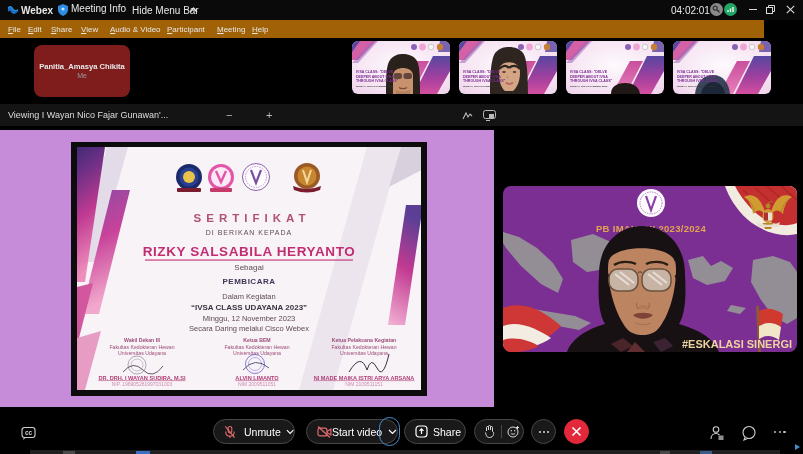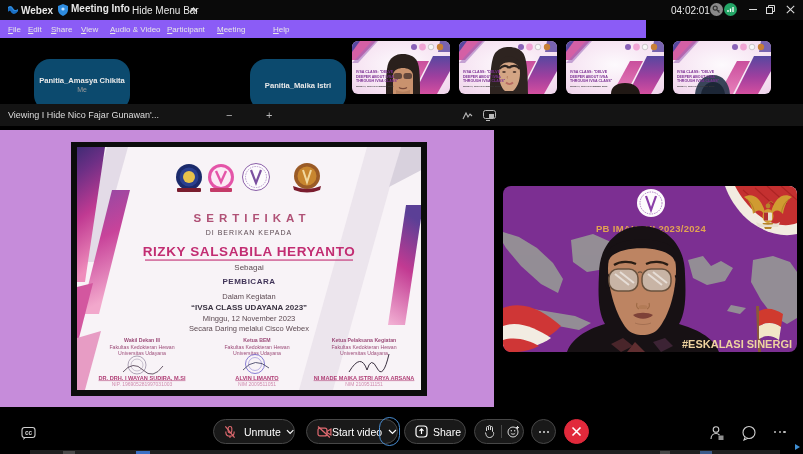--- a/index.html
+++ b/index.html
@@ -2,25 +2,25 @@
 <html><head>
 <meta charset="utf-8">
 <style>
   html,body{margin:0;padding:0}
   #app{position:relative;width:803px;height:454px;background:#000;overflow:hidden;
        font-family:"Liberation Sans",sans-serif;-webkit-font-smoothing:antialiased}
   .abs{position:absolute}
   
   #titlebar{position:absolute;left:0;top:0;width:803px;height:20px;background:#0a0a0a;color:#e8e8e8;font-size:10px}
   
-  #menubar{position:absolute;left:0;top:20px;width:646px;height:18px;background:#8b5cf6;color:#e6e6e6;font-size:8px}
+  #menubar{position:absolute;left:0;top:20px;width:764px;height:18px;background:#a16207;color:#e6e6e6;font-size:8px}
   .mi{position:absolute;top:5px}
   .mi u{text-decoration:underline;text-underline-offset:1px}
   
-  .tile{position:absolute;top:59px;height:52px;background:#0c4a6e;border-radius:16px;color:#e9e9e9;
+  .tile{position:absolute;top:45px;height:52px;background:#7f1d1d;border-radius:8px;color:#e9e9e9;
         display:flex;align-items:center;justify-content:center;font-size:7.6px;font-weight:bold;text-align:center}
   .vtile{position:absolute;top:41px;height:53px;border-radius:6px;overflow:hidden}
   
   #viewbar{position:absolute;left:0;top:104px;width:803px;height:22px;background:#141414;color:#ddd;font-size:9px}
   
   .pill{position:absolute;top:419px;height:25px;border:1px solid #474747;border-radius:14px;background:#191919;
         display:flex;align-items:center;color:#fff;font-size:10.5px;box-sizing:border-box;white-space:nowrap}
   .circ{position:absolute;top:419px;width:25px;height:25px;border:1px solid #474747;border-radius:50%;background:#191919;box-sizing:border-box;
         display:flex;align-items:center;justify-content:center}
 </style>
@@ -31,21 +31,21 @@
   <div id="titlebar">
     <svg class="abs" style="left:7px;top:5px" width="12" height="10" viewBox="0 0 12 10">
       <path d="M1 2 C3 0,5 1,6 3 C7 5,9 6,11 4 L11 6 C9 9,6 8,5 6 C4 4,2 4,1 6 Z" fill="#2e8ce0"></path>
       <path d="M1 4 C2 2,4 2,5 4 C6 6,8 7,11 5 L10 7 C8 10,5 9,4 7 C3 5,2 6,1 7 Z" fill="#1b6fc4"></path>
     </svg>
     <span class="abs" style="left:21px;top:5px;font-weight:bold">Webex</span>
     <svg class="abs" style="left:58px;top:4px" width="10" height="12" viewBox="0 0 10 12">
       <path d="M5 0 L10 2 V6 C10 9,7.5 11,5 12 C2.5 11,0 9,0 6 V2 Z" fill="#2e8ce0"></path>
       <circle cx="5" cy="5" r="1.6" fill="#bfe0ff"></circle>
     </svg>
-    <span class="abs" style="left:71px;top:3px;font-weight:bold">Meeting Info</span>
+    <span class="abs" style="left:71px;top:3px;font-weight:normal">Meeting Info</span>
     <span class="abs" style="left:132px;top:5px;font-weight:normal">Hide Menu Bar</span>
     <svg class="abs" style="left:189px;top:7px" width="9" height="6" viewBox="0 0 9 6">
       <path d="M1 5 L4.5 1 L8 5" stroke="#e8e8e8" stroke-width="1.2" fill="none"></path>
     </svg>
     <span class="abs" style="left:671px;top:5px">04:02:01</span>
     <span class="abs" style="left:710px;top:3px;width:13px;height:13px;border-radius:50%;background:#8a8a8a">
       <svg width="13" height="13" viewBox="0 0 13 13">
           <circle cx="5.2" cy="5.2" r="2" fill="none" stroke="#303030" stroke-width="1.2"></circle>
           <path d="M6.8 6.8 L9.5 9.5 M8.3 8.3 L9.3 7.3" stroke="#303030" stroke-width="1.2"></path>
         </svg>
@@ -66,27 +66,26 @@
   </div>
 
   <div id="menubar">
     <span class="mi" style="left:8px"><u>F</u>ile</span>
     <span class="mi" style="left:28px"><u>E</u>dit</span>
     <span class="mi" style="left:51px"><u>S</u>hare</span>
     <span class="mi" style="left:81px"><u>V</u>iew</span>
     <span class="mi" style="left:110px"><u>A</u>udio &amp; Video</span>
     <span class="mi" style="left:167px"><u>P</u>articipant</span>
     <span class="mi" style="left:217px"><u>M</u>eeting</span>
-    <span class="mi" style="left:273px"><u>H</u>elp</span>
+    <span class="mi" style="left:252px"><u>H</u>elp</span>
   </div>
 
   <div class="tile" style="left:34px;width:96px">
       <div>Panitia_Amasya Chikita<br><span style="font-size:7px;color:#9a9a9a;font-weight:normal">Me</span></div>
     </div>
-  <div class="tile" style="left:250px;width:96px">Panitia_Maika Istri</div>
 
   <div class="vtile" style="left:352px;width:98px"><svg width="98" height="53" viewBox="0 0 98 53">
         <defs>
           <radialGradient id="tbg1" cx="0.5" cy="0.45" r="0.75">
             <stop offset="0" stop-color="#fdfafd"></stop>
             <stop offset="0.65" stop-color="#f6e3f2"></stop>
             <stop offset="1" stop-color="#eed2ea"></stop>
           </radialGradient>
           <linearGradient id="ts1" x1="0" y1="0" x2="0" y2="1">
             <stop offset="0" stop-color="#5747a0"></stop>
@@ -234,21 +233,21 @@
         <path d="M28 53 C29 46 34 41 40 41 C47 41 51 46 52 53 Z" fill="#1c2636"></path>
         <g font-family="Liberation Sans,sans-serif" font-weight="bold" fill="#7b2f93" font-size="3.6">
           <text x="4" y="32">IVSA CLASS: "DELVE</text>
           <text x="4" y="36.5">DEEPER ABOUT IVSA</text>
           <text x="4" y="41">THROUGH IVSA CLASS"</text>
           <text x="4" y="45.5" font-size="2.4" fill="#3a3a3a">SUNDAY, 12TH NOVEMBER 2023</text>
         </g>
       </svg></div>
 
   <div id="viewbar">
-    <span class="abs" style="left:8px;top:6px">Viewing I Hide Nico Fajar Gunawan'...</span>
+    <span class="abs" style="left:8px;top:6px">Viewing I Wayan Nico Fajar Gunawan'...</span>
     <span class="abs" style="left:226px;top:5px;font-size:11px;color:#bbb">−</span>
     <span class="abs" style="left:241px;top:24px">86%</span>
     <span class="abs" style="left:266px;top:5px;font-size:11px;color:#bbb">+</span>
     <svg class="abs" style="left:462px;top:7px" width="12" height="10" viewBox="0 0 12 10">
       <path d="M1 8 L4 2 L6 6 L8 3 L10 5" stroke="#b9b9b9" stroke-width="1.1" fill="none"></path>
     </svg>
     <svg class="abs" style="left:483px;top:6px" width="13" height="11" viewBox="0 0 13 11">
       <rect x="0.5" y="0.5" width="12" height="8" rx="2" fill="none" stroke="#b9b9b9"></rect>
       <rect x="6" y="4" width="5" height="4" fill="#b9b9b9"></rect>
       <path d="M3 10.5 H7" stroke="#b9b9b9"></path>

